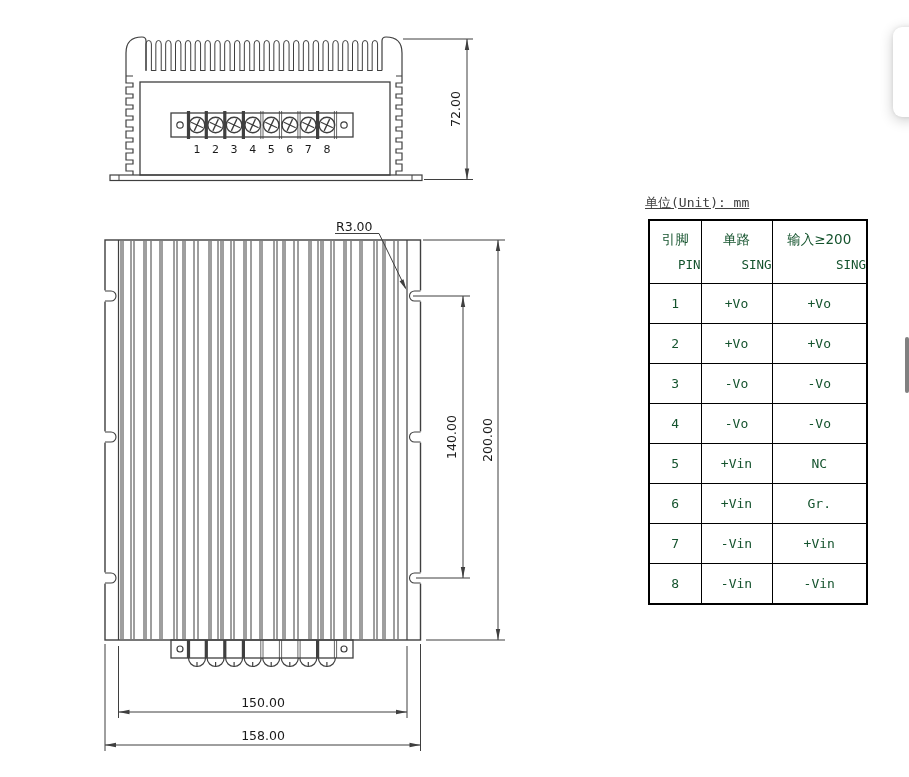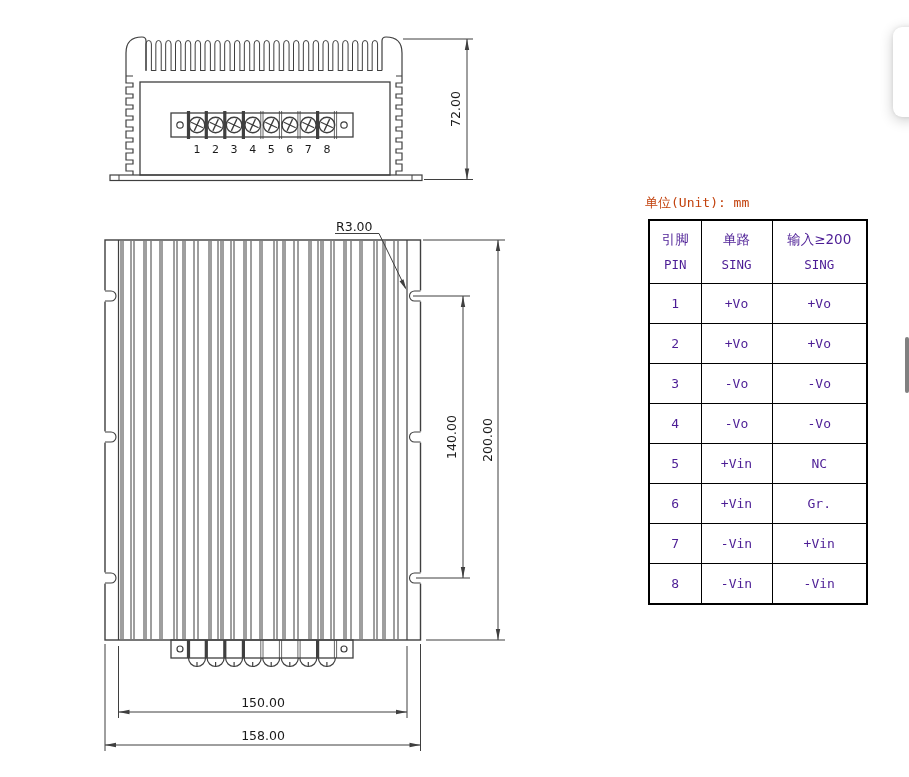--- a/index.html
+++ b/index.html
@@ -4,36 +4,36 @@
 <style>
   html,body{margin:0;padding:0;}
   body{
     width:909px;height:777px;position:relative;background:#ffffff;overflow:hidden;
     font-family:"DejaVu Sans","Liberation Sans",sans-serif;
   }
   svg#cad{position:absolute;left:0;top:0;}
   .dim{font-size:12.5px;fill:#1a1a1a;font-family:"DejaVu Sans","Liberation Sans",sans-serif;}
   .pin-num{font-size:11px;fill:#1a1a1a;font-family:"DejaVu Sans","Liberation Sans",sans-serif;}
   .unit-label{
-    position:absolute;left:645px;top:194px;font-size:13px;color:#c2410c;
-    font-family:"DejaVu Sans Mono","Liberation Mono",monospace;white-space:pre;
+    position:absolute;left:645px;top:194px;font-size:13px;color:#404040;
+    font-family:"DejaVu Sans Mono","Liberation Mono",monospace;white-space:pre;text-decoration:underline;
   }
   table.pin-table{
     position:absolute;left:648px;top:219px;border-collapse:collapse;table-layout:fixed;
-    background:#fff;color:#4c1d95;text-align:center;border:2px solid #000;
+    background:#fff;color:#14532d;text-align:center;border:2px solid #000;
   }
   table.pin-table th, table.pin-table td{
     border:1.5px solid #000;padding:0;font-weight:normal;vertical-align:middle;
   }
   table.pin-table td{
     height:39px;font-size:13px;
     font-family:"DejaVu Sans Mono","Liberation Mono",monospace;
   }
   th .h1{font-size:13.5px;margin:10px 0 0 0;font-family:"DejaVu Sans","Liberation Sans",sans-serif;}
-  th .h2{font-size:12.5px;margin:8px 0 11px 0;font-family:"DejaVu Sans Mono","Liberation Mono",monospace;}
+  th .h2{font-size:12.5px;margin:8px 0 11px 0;font-family:"DejaVu Sans Mono","Liberation Mono",monospace;text-align:right;}
   .float-card{
     position:absolute;left:893px;top:27px;width:28px;height:90px;background:#fff;
     border-radius:9px;box-shadow:0 3px 14px rgba(0,0,0,.20), 0 0 4px rgba(0,0,0,.08);
   }
   .scroll-thumb{
     position:absolute;left:905px;top:337px;width:4px;height:56px;border-radius:2px;
   }
 </style>
 </head>
 <body>

